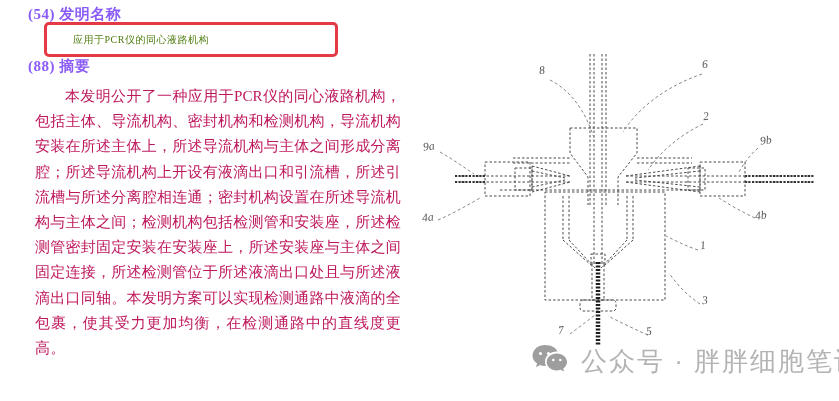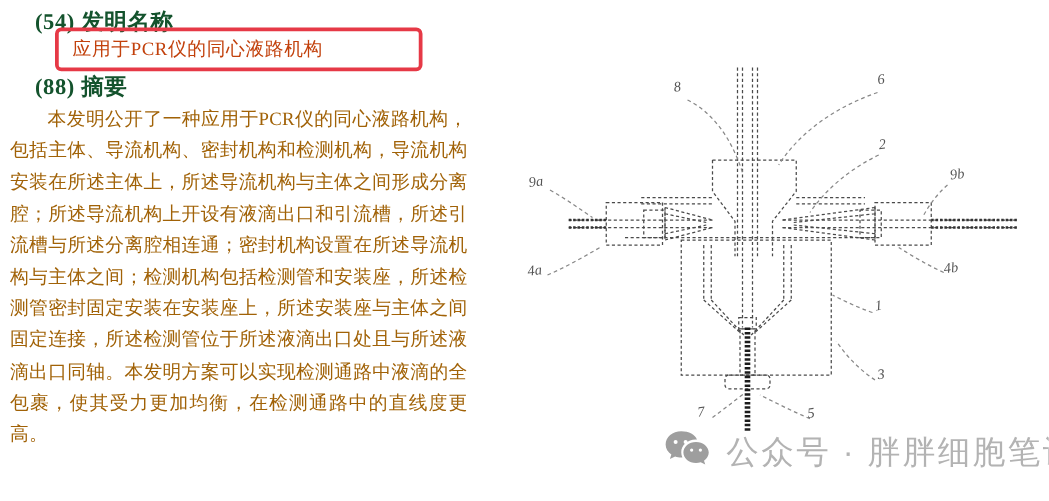--- a/index.html
+++ b/index.html
@@ -1,37 +1,37 @@
 <!DOCTYPE html>
 <html><head>
 <meta charset="utf-8">
 <style>
   html,body{margin:0;padding:0;}
   .page{
     position:relative;width:839px;height:401px;background:#ffffff;
     font-family:"Liberation Serif", serif;color:#1a1a1a;overflow:hidden;
   }
   .field-label{
-    position:absolute;left:28px;font-size:18px;font-weight:bold;color:#14532d;
+    position:absolute;left:28px;font-size:15px;font-weight:bold;color:#8b5cf6;
     letter-spacing:0.5px;white-space:nowrap;
   }
   .field54{top:5px;}
   .field57{top:57px;}
   .title-box{
     position:absolute;left:44px;top:22px;width:288px;height:29px;
     border:3px solid #e63946;border-radius:5px;
     display:flex;align-items:center;
   }
   .title-text{
-    font-size:15px;color:#c2410c;padding-left:11px;white-space:nowrap;letter-spacing:0.5px;
+    font-size:10px;color:#4d7c0f;padding-left:26px;white-space:nowrap;letter-spacing:0.5px;
   }
   .abstract{
-    position:absolute;left:8px;top:84px;width:366px;
+    position:absolute;left:35px;top:84px;width:366px;
     font-size:15px;line-height:25.2px;text-align:justify;text-justify:inter-ideograph;
-    text-indent:2em;color:#a16207;letter-spacing:0.2px;
+    text-indent:2em;color:#be185d;letter-spacing:0.2px;
   }
   .figure-svg{position:absolute;left:420px;top:0;}
   .fig-label{
     position:absolute;font-family:"Liberation Serif", serif;font-style:italic;
     font-size:11.5px;color:#555;transform:rotate(-7deg);white-space:nowrap;
   }
   .watermark{
     position:absolute;left:531px;top:343px;display:flex;align-items:center;gap:10px;
     color:#b3b3b3;
   }

